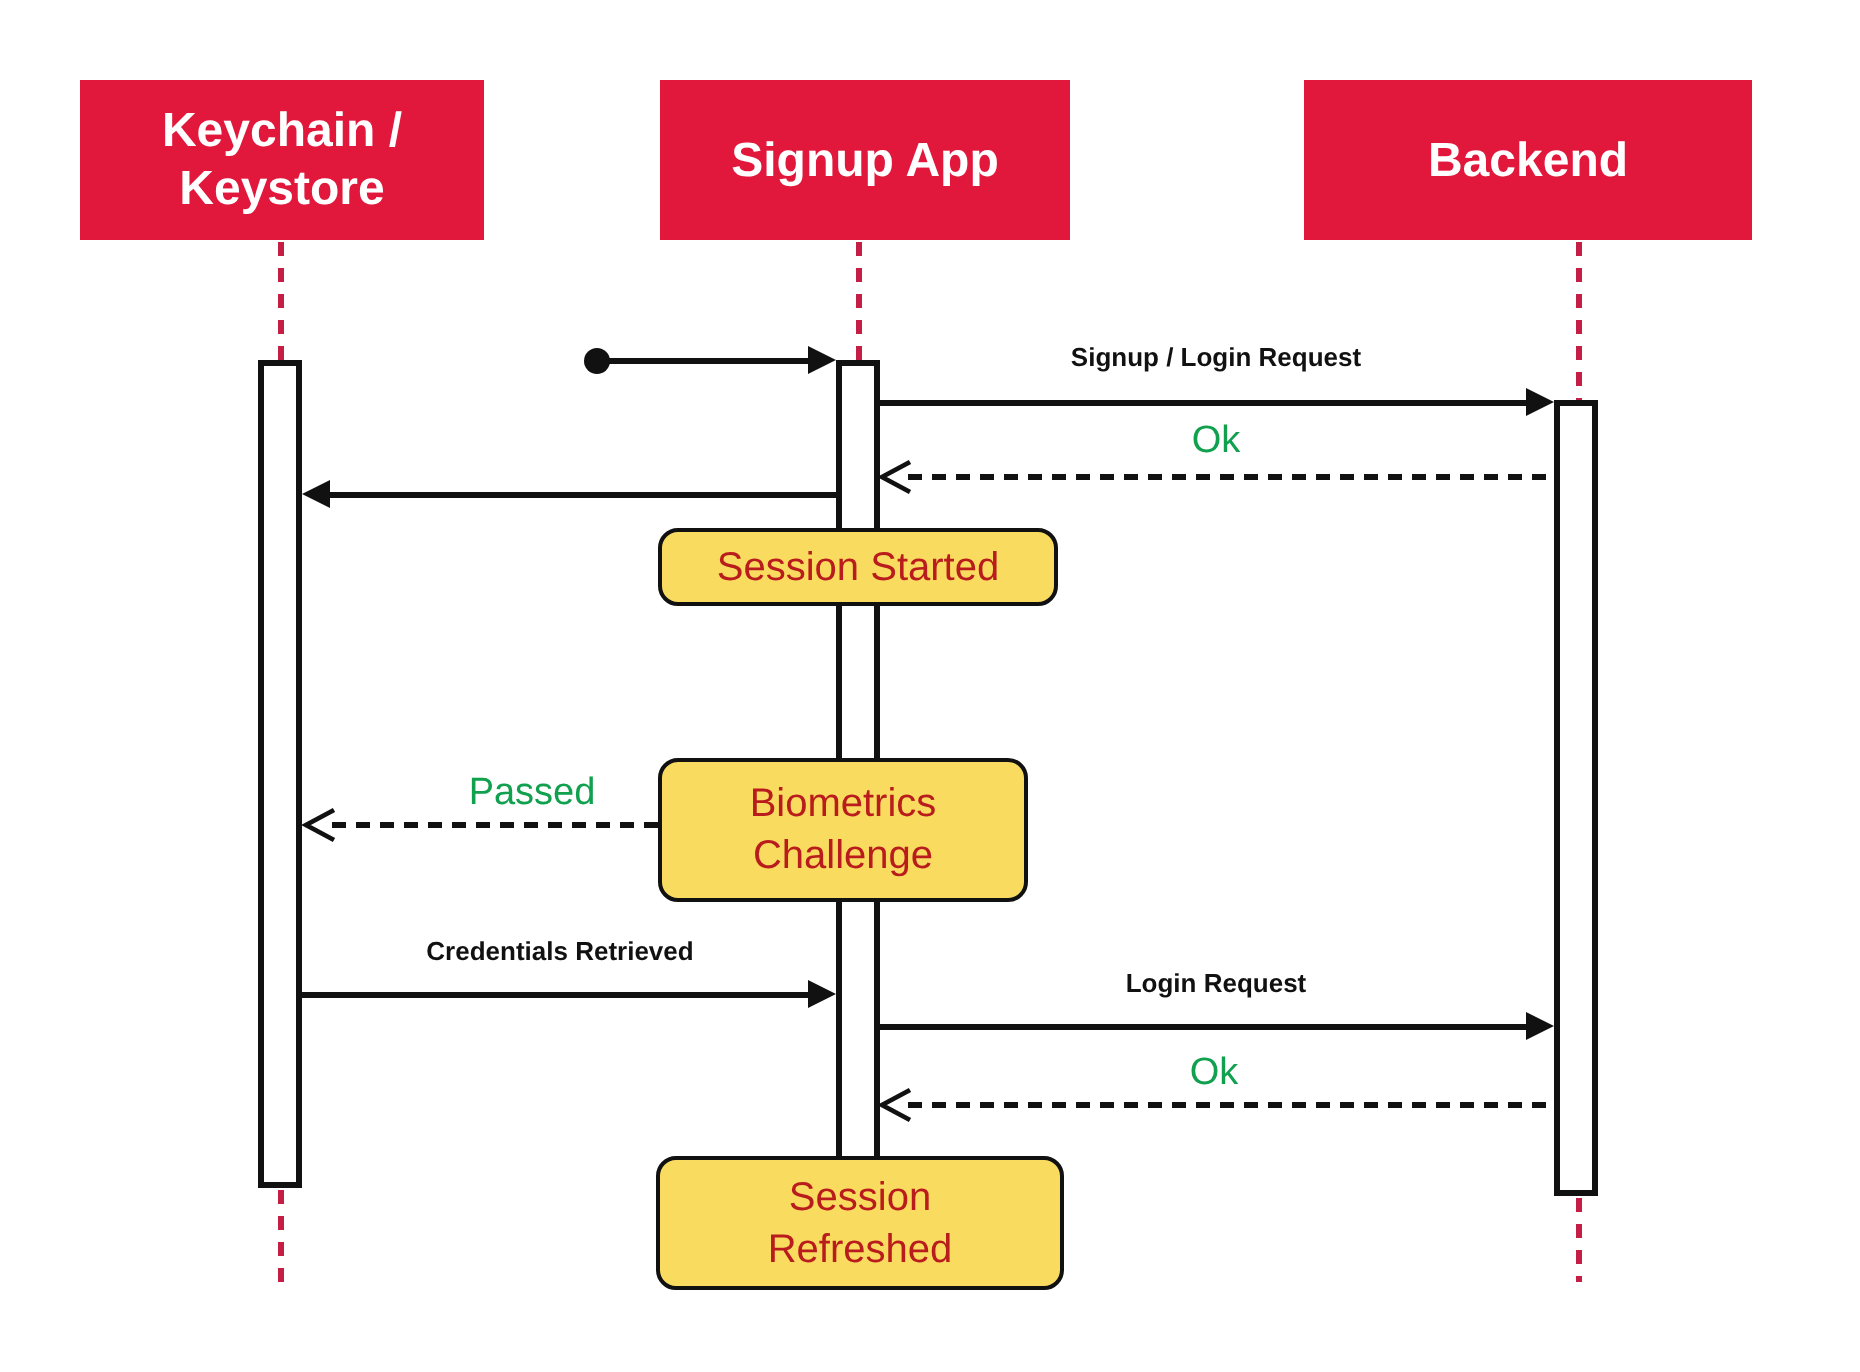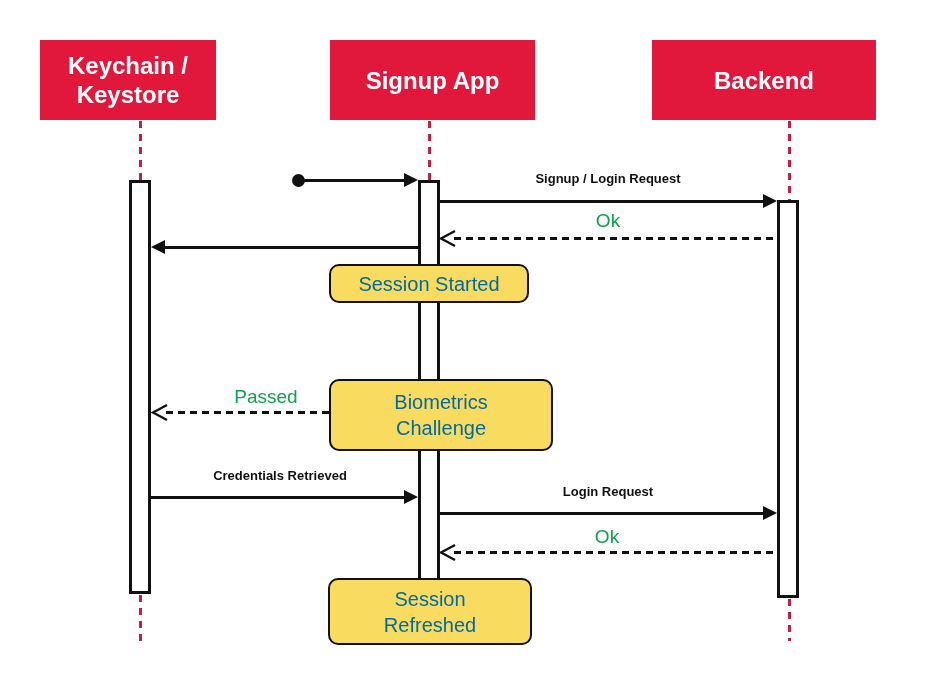--- a/index.html
+++ b/index.html
@@ -32,37 +32,37 @@
   
   .msg-label{
     position:absolute;transform:translateX(-50%);white-space:nowrap;z-index:3;
     font-size:13px;font-weight:bold;color:#111111;
   }
   .msg-label.green{color:#11A04E;font-weight:normal;font-size:19px;}
   
   .note{
     position:absolute;background:#F9DC5F;border:2.5px solid #111111;border-radius:10px;
     box-sizing:border-box;display:flex;flex-direction:column;align-items:center;
-    justify-content:center;font-size:20px;color:#0369a1;line-height:26px;z-index:4;
+    justify-content:center;font-size:20px;color:#b91c1c;line-height:26px;z-index:4;
     text-align:center;
   }
   .title{
     position:absolute;transform:translateX(-50%);white-space:nowrap;
     font-size:25px;font-weight:bold;color:#3134AE;z-index:3;
   }
   .start-dot{
     position:absolute;width:13px;height:13px;border-radius:50%;background:#111111;z-index:4;
   }
 </style>
 </head>
 <body>
 
 <div class="stage">
 
-  <div class="actor" style="left:40px;width:176px;">
+  <div class="actor" style="left:40px;width:202px;">
     <span>Keychain /</span>
     <span>Keystore</span>
   </div>
   <div class="actor" style="left:330px;width:205px;">
     <span>Signup App</span>
   </div>
   <div class="actor" style="left:652px;width:224px;">
     <span>Backend</span>
   </div>
 
@@ -106,21 +106,21 @@
     <svg width="14" height="14">
         <path d="M14 0 L0 7 L14 14 Z" fill="#111111"></path>
       </svg>
   </div>
 
   <div class="note" style="left:329px;top:264px;width:200px;height:39px;">
     <span>Session Started</span>
   </div>
 
 
-  <div class="note" style="left:329px;top:379px;width:224px;height:72px;">
+  <div class="note" style="left:329px;top:379px;width:185px;height:72px;">
     <span>Biometrics</span>
     <span>Challenge</span>
   </div>
 
   <div class="msg-label green" style="left:238px;top:386px;margin-left:28px;">Passed</div>
   <div class="line dashed" style="left:166px;top:411px;width:163px;"></div>
   <div class="head" style="left:151px;top:403px;">
     <svg width="17" height="19">
         <path d="M16 2 L2 9.5 L16 17" fill="none" stroke="#111111" stroke-width="2.4"></path>
       </svg>

